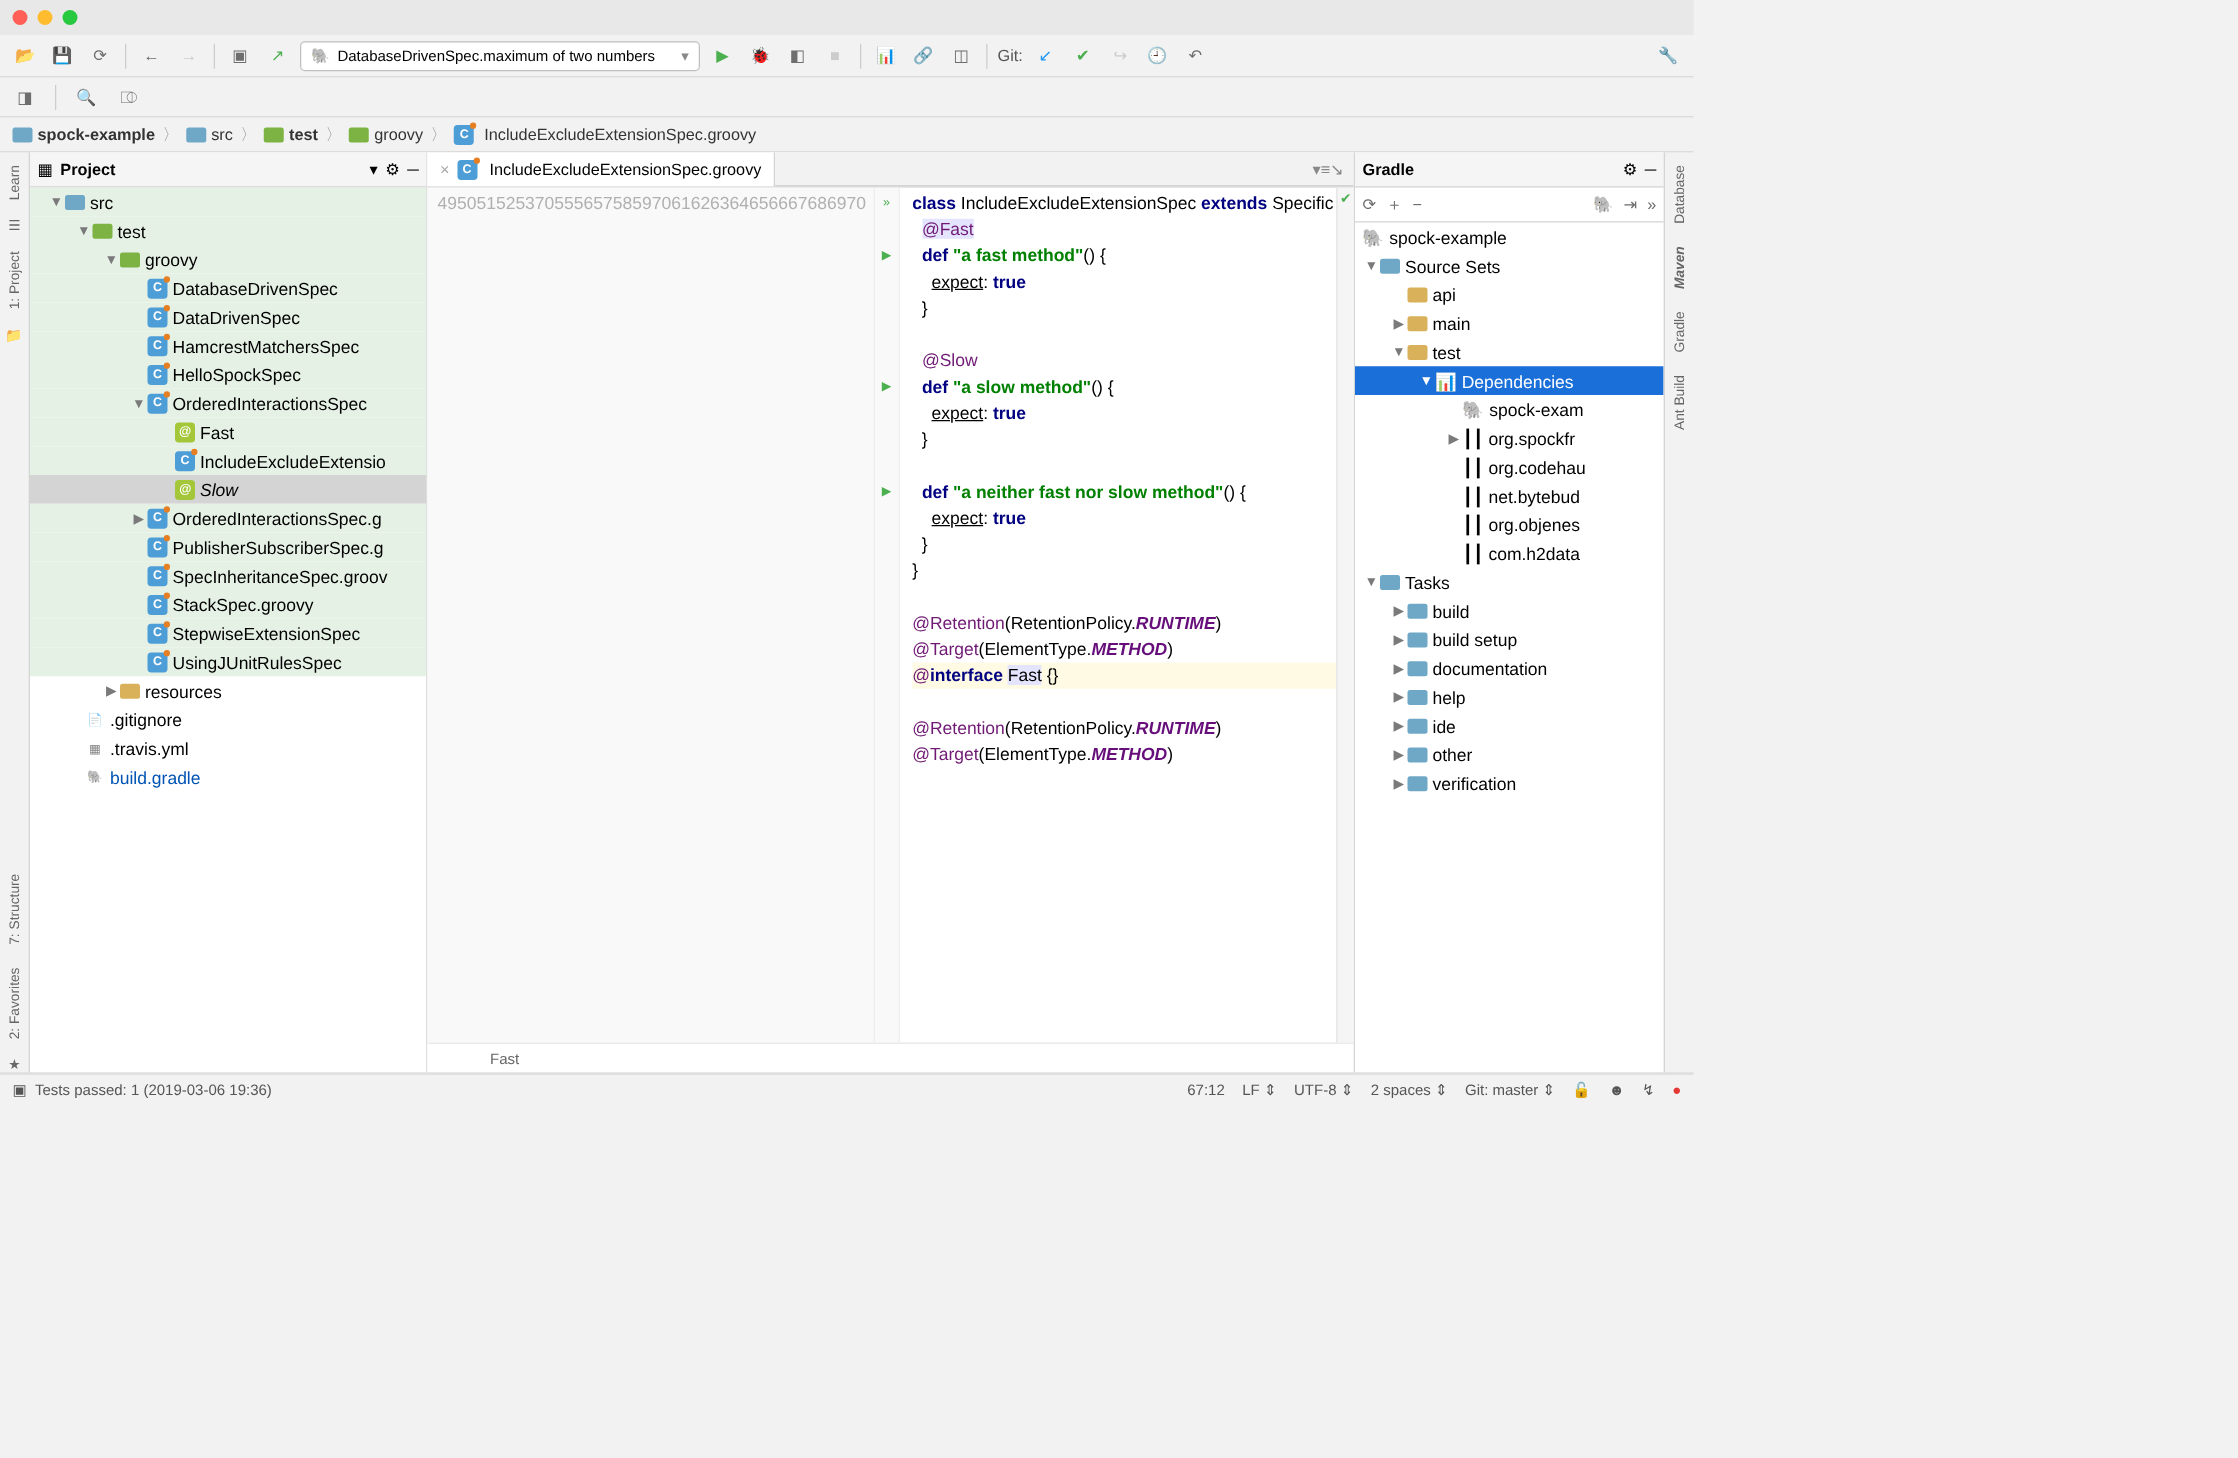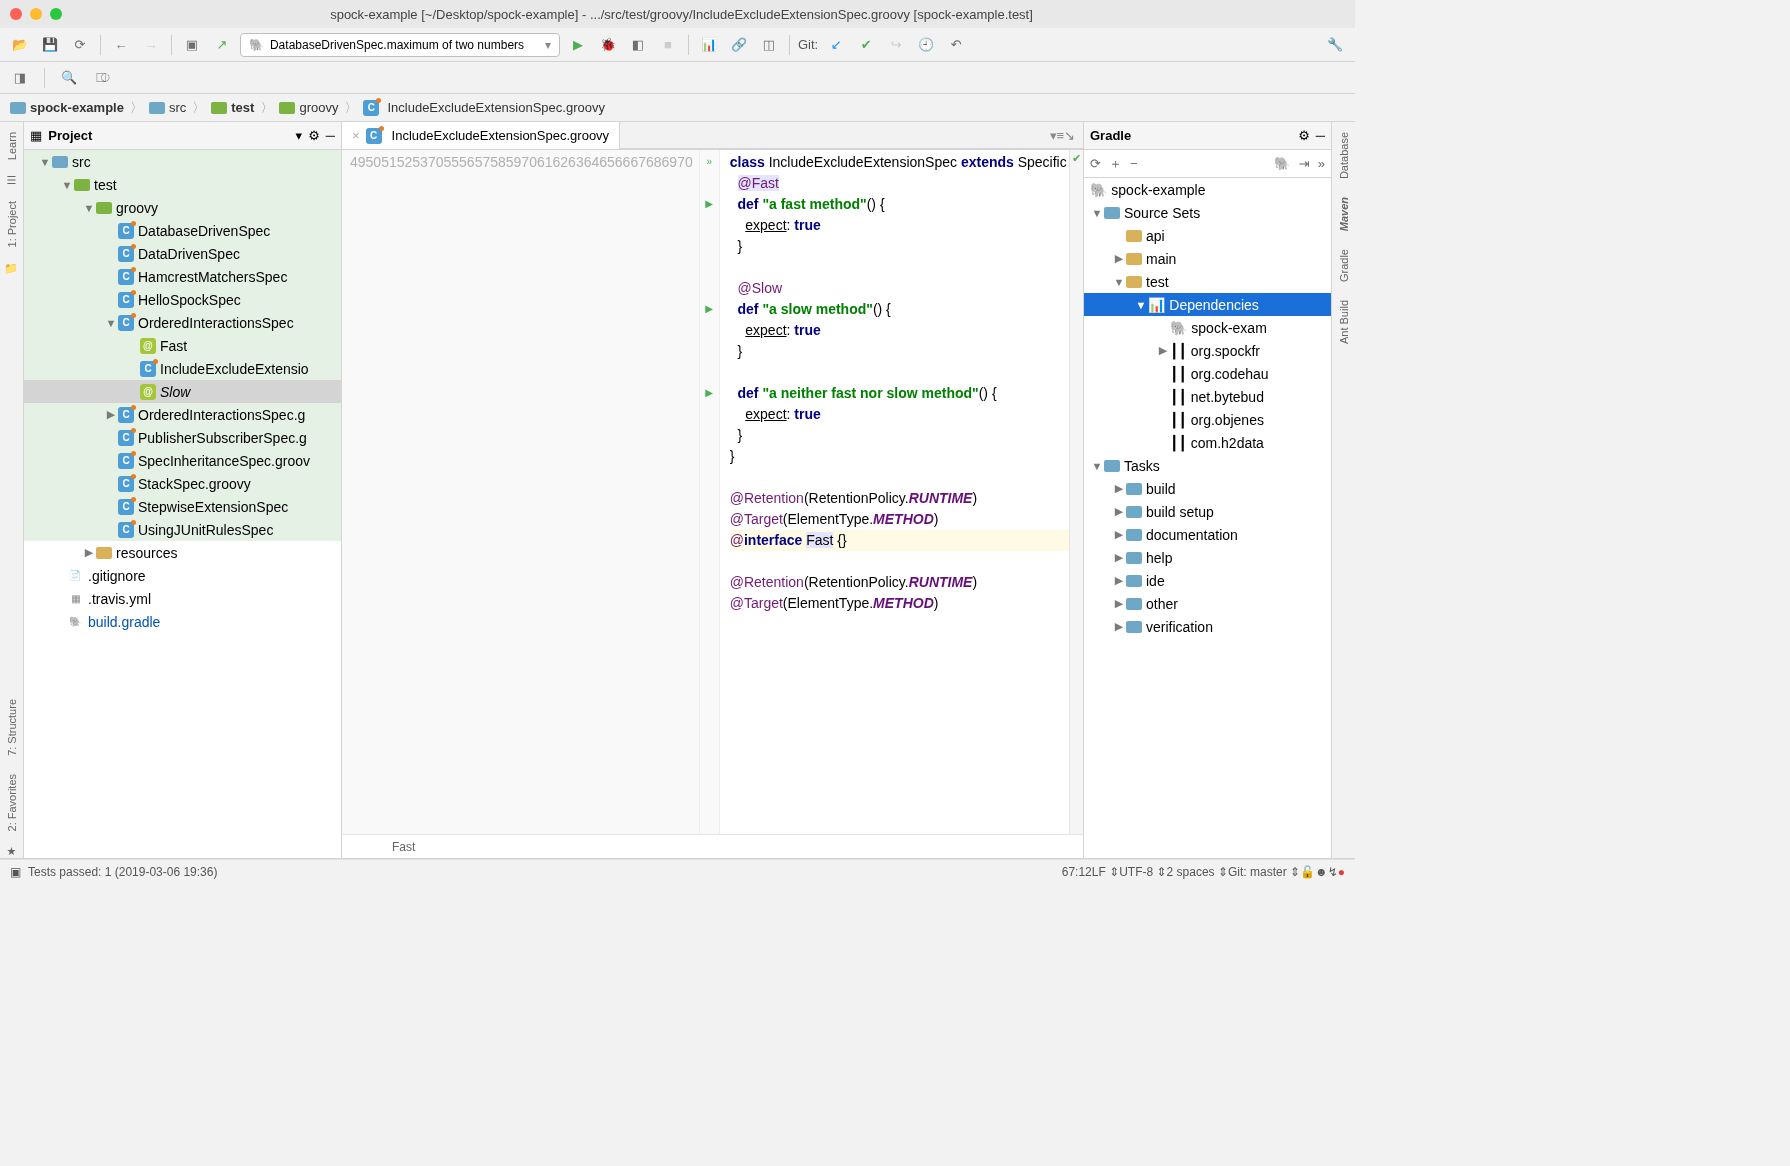--- a/index.html
+++ b/index.html
@@ -60,33 +60,32 @@
 .mark-strip .ok { position: absolute; top: 2px; left: 2px; color: #4caf50; font-size: 11px; }
 .run-mark { color: #4caf50; font-size: 10px; }
 .crumb-bar { height: 24px; border-top: 1px solid #e4e4e4; display: flex; align-items: center; padding-left: 50px; font-size: 12px; color: #666; background: #fff; }
 .gradle-panel { width: 248px; background: #fff; border-left: 1px solid #d4d4d4; display: flex; flex-direction: column; }
 .gradle-toolbar { height: 28px; border-bottom: 1px solid #d4d4d4; display: flex; align-items: center; padding: 0 6px; gap: 8px; color: #6e6e6e; }
 .dep-sel { background: #1a6fd8; color: #fff; }
 .bottom-bars { border-top: 1px solid #d4d4d4; }
 .tool-buttons { height: 24px; background: #f2f2f2; display: flex; align-items: center; padding: 0 10px; gap: 18px; font-size: 12px; color: #555; }
 .tool-buttons .evt { margin-left: auto; display: flex; align-items: center; gap: 4px; }
 .status-bar { height: 24px; background: #f2f2f2; display: flex; align-items: center; padding: 0 10px; font-size: 12px; color: #555; border-top: 1px solid #e0e0e0; }
-.status-bar .right { margin-left: auto; display: flex; align-items: center; gap: 0; }
+.status-bar .right { margin-left: auto; display: flex; align-items: center; gap: 14px; }
 .folder-sq { width: 16px; height: 12px; border-radius: 2px; }
 </style>
 </head>
 <body>
 
 <div class="titlebar">
   <div class="traffic">
     <div class="tl r"></div>
     <div class="tl y"></div>
     <div class="tl g"></div>
   </div>
-  <div class="title">spock-example [~/Desktop/spock-example] - .../src/test/groovy/IncludeExcludeExtensionSpec.groovy [spock-example.test]</div>
 </div>
 
 <div class="toolbar">
   <div class="tb-btn">📂</div>
   <div class="tb-btn">💾</div>
   <div class="tb-btn">⟳</div>
   <div class="tb-sep"></div>
   <div class="tb-btn">←</div>
   <div class="tb-btn" style="color:#ccc">→</div>
   <div class="tb-sep"></div>

